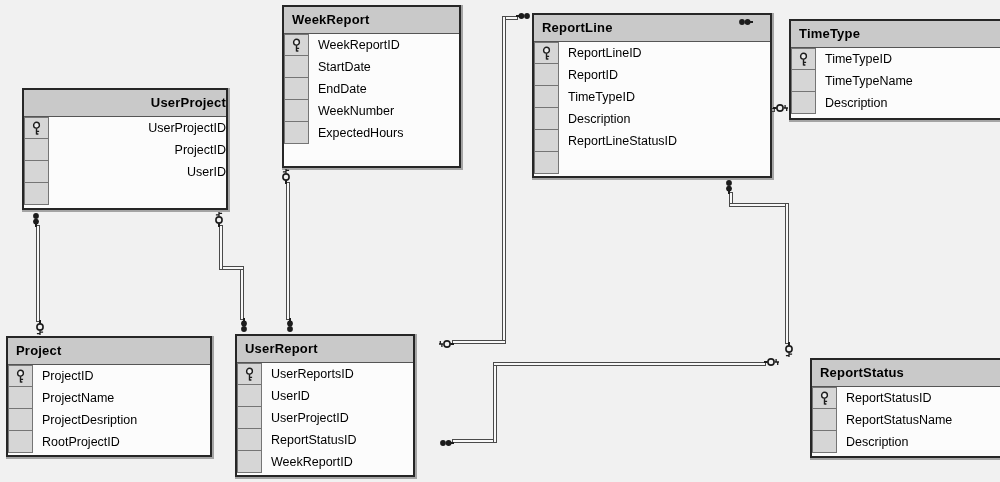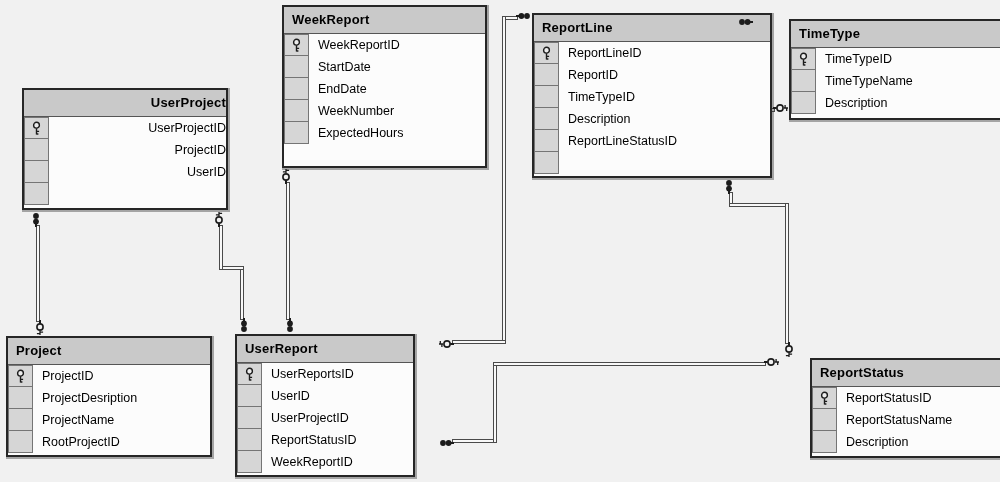--- a/index.html
+++ b/index.html
@@ -156,21 +156,21 @@
         <div class="row">
           <div class="pkcell"></div>
           <div class="colname">UserID</div>
         </div>
         <div class="row">
           <div class="pkcell"></div>
           <div class="colname"></div>
         </div>
       </div>
     </div>
-    <div class="tbl" style="left: 282px; top: 5px; width: 205px; height: 163px;">
+    <div class="tbl" style="left: 282px; top: 5px; width: 179px; height: 163px;">
       <div class="tbl-title">WeekReport</div>
       <div class="tbl-body">
         <div class="row">
           <div class="pkcell">
             <span style="display: flex;">
               <svg width="11" height="15" viewBox="0 0 11 15">
                 <circle cx="5.5" cy="4.2" r="2.9" fill="#ececec" stroke="#1c1c1c" stroke-width="1.4"></circle>
                 <path d="M5.5 7.2 V13.6 M5.5 10.4 H8.1 M5.5 13 H7.4" stroke="#1c1c1c" stroke-width="1.4" fill="none"></path>
               </svg>
             </span>
@@ -263,25 +263,25 @@
               <svg width="11" height="15" viewBox="0 0 11 15">
                 <circle cx="5.5" cy="4.2" r="2.9" fill="#ececec" stroke="#1c1c1c" stroke-width="1.4"></circle>
                 <path d="M5.5 7.2 V13.6 M5.5 10.4 H8.1 M5.5 13 H7.4" stroke="#1c1c1c" stroke-width="1.4" fill="none"></path>
               </svg>
             </span>
           </div>
           <div class="colname">ProjectID</div>
         </div>
         <div class="row">
           <div class="pkcell"></div>
+          <div class="colname">ProjectName</div>
+        </div>
+        <div class="row">
+          <div class="pkcell"></div>
           <div class="colname">ProjectDesription</div>
-        </div>
-        <div class="row">
-          <div class="pkcell"></div>
-          <div class="colname">ProjectName</div>
         </div>
         <div class="row">
           <div class="pkcell"></div>
           <div class="colname">RootProjectID</div>
         </div>
       </div>
     </div>
     <div class="tbl" style="left: 235px; top: 334px; width: 180px; height: 143px;">
       <div class="tbl-title">UserReport</div>
       <div class="tbl-body">

